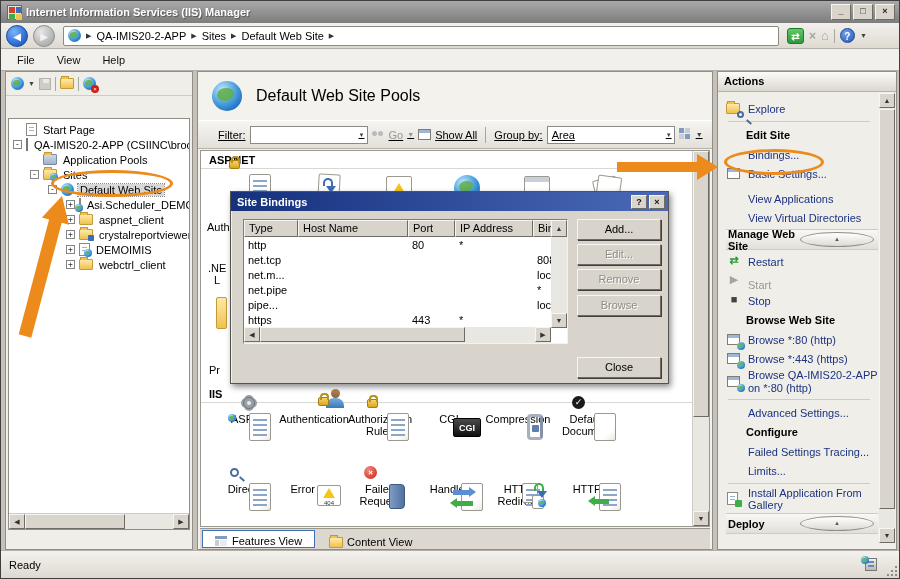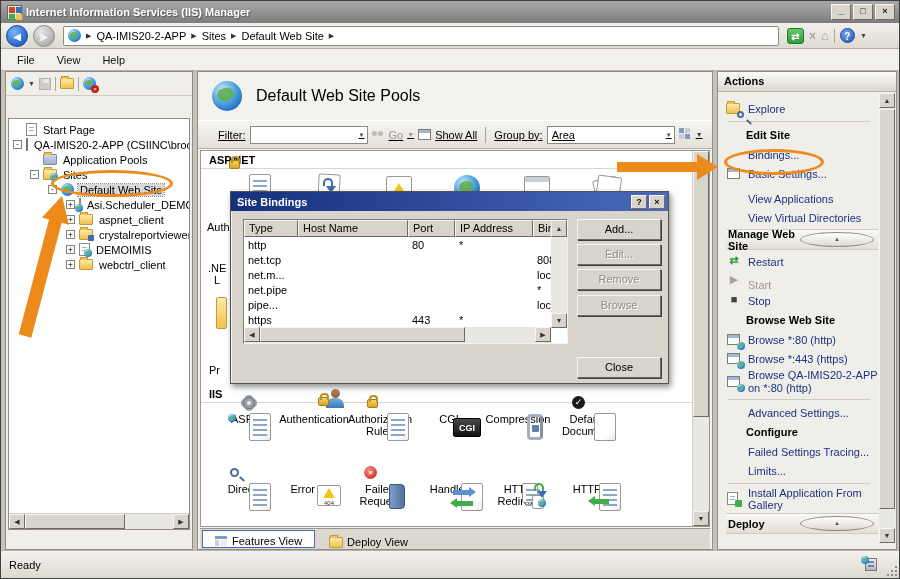--- a/index.html
+++ b/index.html
@@ -392,21 +392,21 @@
       <div class="tab active">
         <span class="gridic" style="width:13px;height:11px">
             <i style="left:0;top:0;width:12px;height:3px"></i>
             <i style="left:0;top:4px;width:4px;height:6px;background:#c6cdd6"></i>
             <i style="left:5px;top:4px;width:7px;height:6px;background:#e8ebef"></i>
           </span>
         <span>Features View</span>
       </div>
       <div class="tab">
         <span class="fold"></span>
-        <span>Deploy View</span>
+        <span>Content View</span>
       </div>
     </div>
   </div>
 
   <div class="panel pright">
     <div class="pheader">Actions</div>
     <div class="abody">
       <div class="arow">
           <span class="aicon">
             <span class="fold" style="position:absolute;left:0;top:2px"></span>

